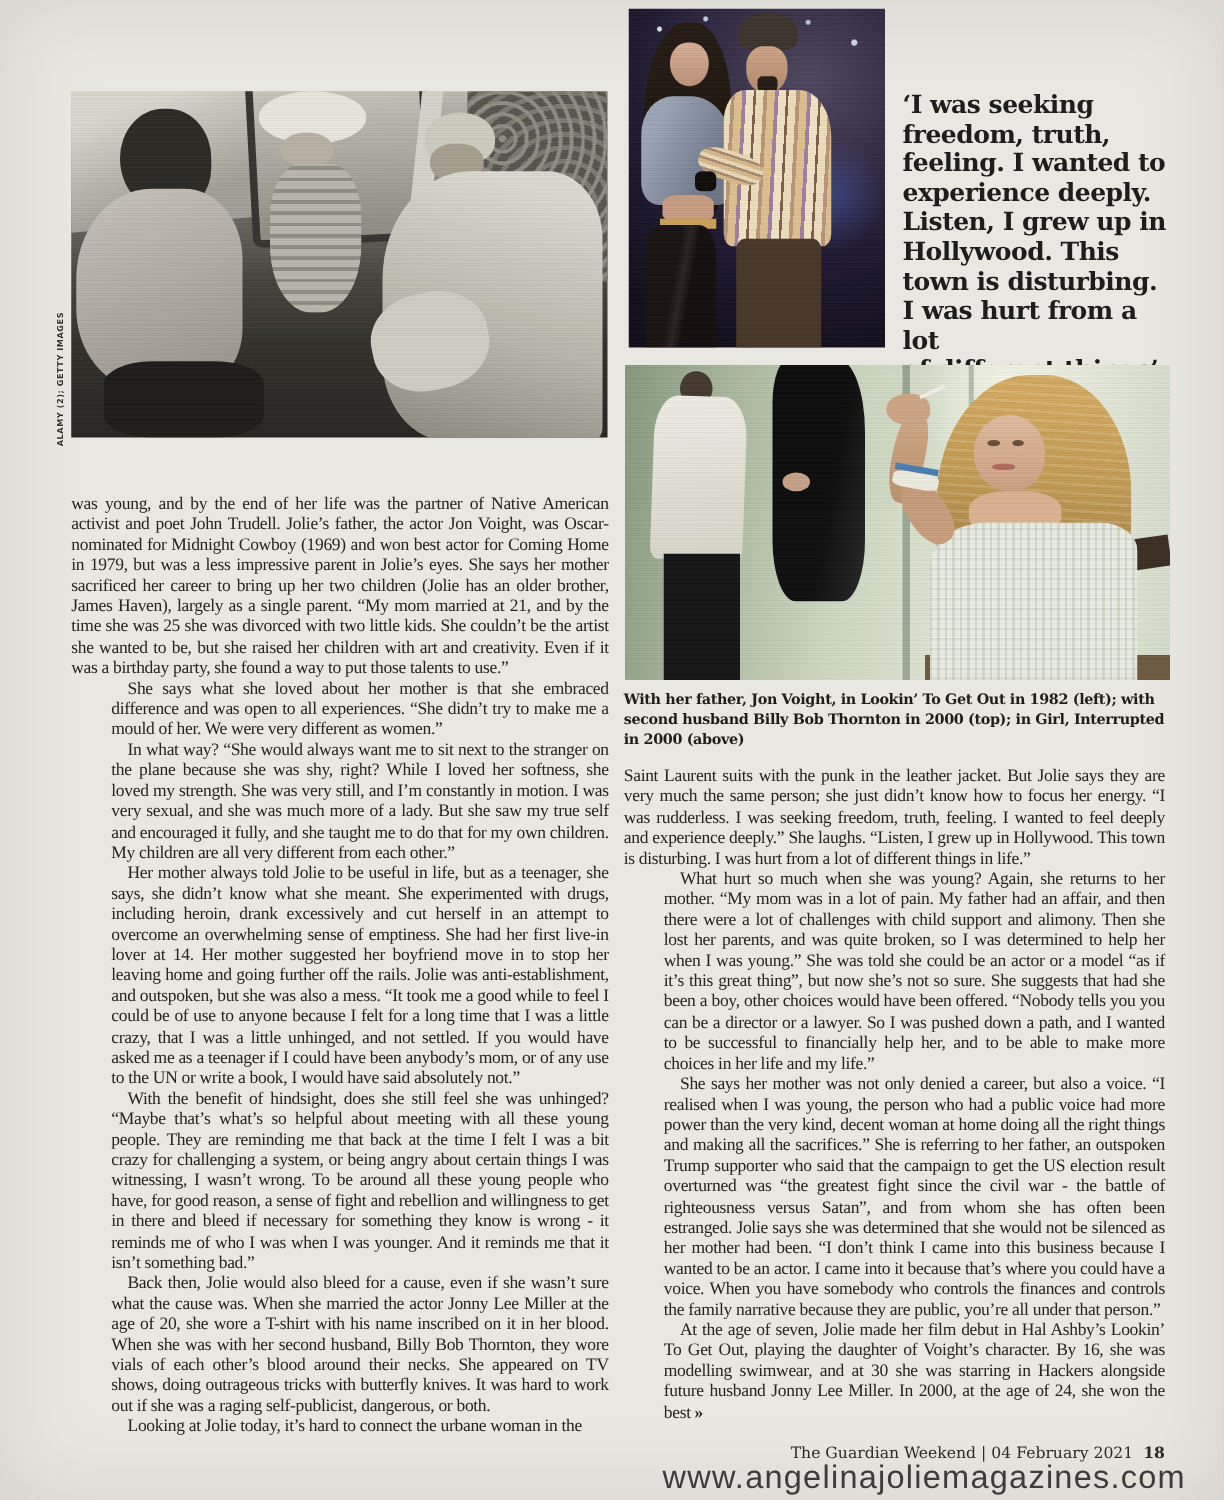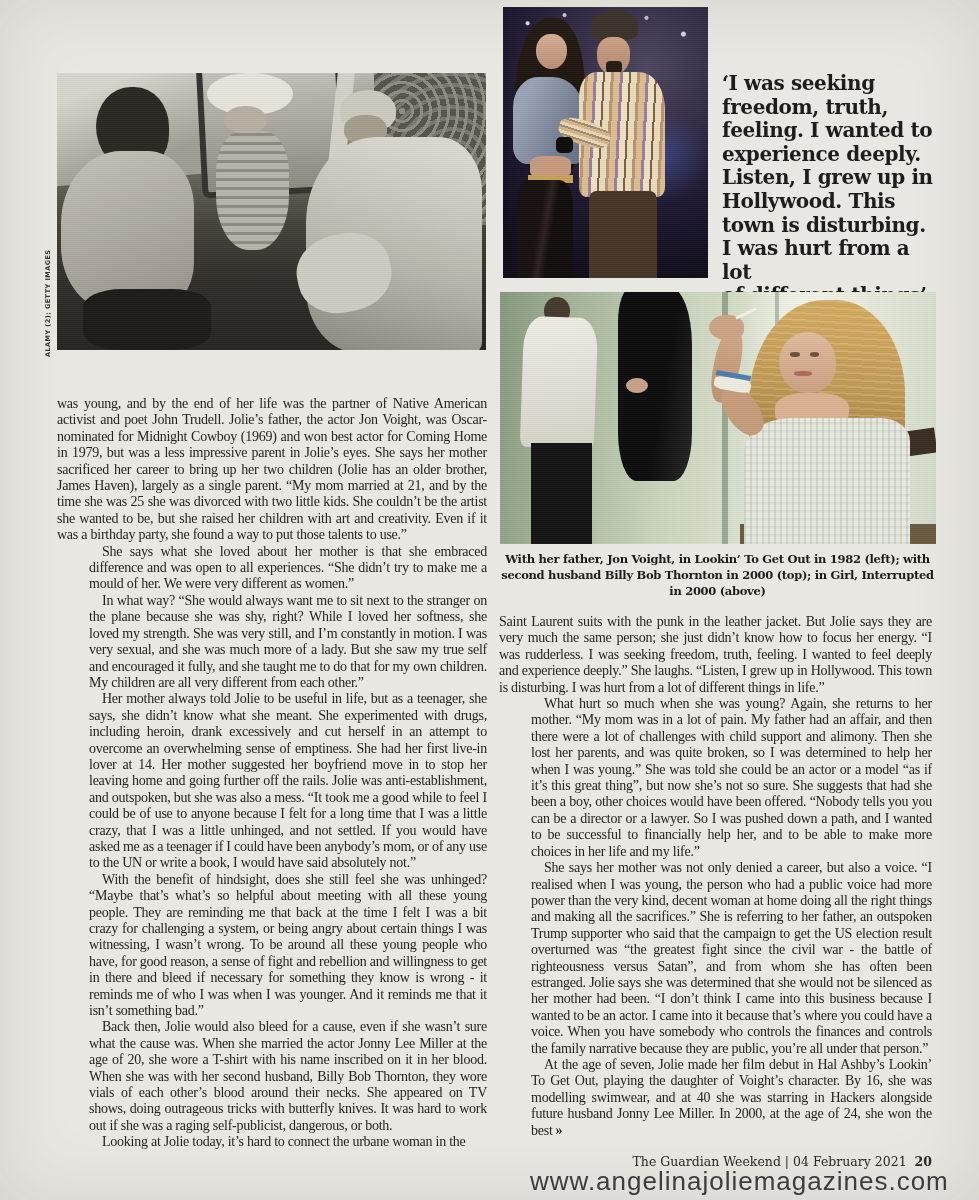--- a/index.html
+++ b/index.html
@@ -100,21 +100,21 @@
   .p3-aj-forearm { left:52%; top:36%; width:7%; height:22%; background:#c79d7c; border-radius:45%; transform:rotate(-35deg); }
   .p3-aj-hand { left:48%; top:9%; width:8%; height:10%; background:#cda584; border-radius:50% 45% 40% 50%; }
   .p3-cig { left:54%; top:8%; width:5%; height:1.2%; background:#f4f2e8; transform:rotate(-25deg); }
   .p3-band-white { left:49%; top:34%; width:8.5%; height:5%; background:#efece1; transform:rotate(10deg); border-radius:30%; }
   .p3-band-blue { left:49.5%; top:32%; width:8%; height:1.8%; background:#4b7fb3; transform:rotate(10deg); }
   .p3-chair { left:88%; top:55%; width:12%; height:10%; background:#3a2d22; transform:rotate(-8deg); }
   .p3-table { left:55%; top:92%; width:45%; height:8%; background:#6b5a41; }
 
   
   .caption { position:absolute; left:499px; top:551px; width:437px;
-    font:700 11.5px/16.2px "DejaVu Serif", serif; letter-spacing:-.3px; color:#1f1d1a; text-align:center; }
+    font:700 11.5px/16.2px "DejaVu Serif", serif; letter-spacing:-.3px; color:#1f1d1a; text-align:left; }
 
   
   .col { position:absolute; width:430px; font-size:14px; line-height:16.4px;
     letter-spacing:-.25px; color:#26241f; }
   .col p { margin:0; text-align:justify; }
   .col p + p { text-indent:13px;margin-left:32px; }
   .col-left { left:57px; top:396px; }
   .col-right { left:499px; top:614px; width:433px; }
   .cont { font-weight:700; margin-left:3px; }
 
@@ -214,23 +214,23 @@
     <p>Her mother always told Jolie to be useful in life, but as a teenager, she says, she didn’t know what she meant. She experimented with drugs, including heroin, drank excessively and cut herself in an attempt to overcome an overwhelming sense of emptiness. She had her first live-in lover at 14. Her mother suggested her boyfriend move in to stop her leaving home and going further off the rails. Jolie was anti-establishment, and outspoken, but she was also a mess. “It took me a good while to feel I could be of use to anyone because I felt for a long time that I was a little crazy, that I was a little unhinged, and not settled. If you would have asked me as a teenager if I could have been anybody’s mom, or of any use to the UN or write a book, I would have said absolutely not.”</p>
     <p>With the benefit of hindsight, does she still feel she was unhinged? “Maybe that’s what’s so helpful about meeting with all these young people. They are reminding me that back at the time I felt I was a bit crazy for challenging a system, or being angry about certain things I was witnessing, I wasn’t wrong. To be around all these young people who have, for good reason, a sense of fight and rebellion and willingness to get in there and bleed if necessary for something they know is wrong - it reminds me of who I was when I was younger. And it reminds me that it isn’t something bad.”</p>
     <p>Back then, Jolie would also bleed for a cause, even if she wasn’t sure what the cause was. When she married the actor Jonny Lee Miller at the age of 20, she wore a T-shirt with his name inscribed on it in her blood. When she was with her second husband, Billy Bob Thornton, they wore vials of each other’s blood around their necks. She appeared on TV shows, doing outrageous tricks with butterfly knives. It was hard to work out if she was a raging self-publicist, dangerous, or both.</p>
     <p>Looking at Jolie today, it’s hard to connect the urbane woman in the</p>
   </div>
 
   <div class="col col-right">
     <p>Saint Laurent suits with the punk in the leather jacket. But Jolie says they are very much the same person; she just didn’t know how to focus her energy. “I was rudderless. I was seeking freedom, truth, feeling. I wanted to feel deeply and experience deeply.” She laughs. “Listen, I grew up in Hollywood. This town is disturbing. I was hurt from a lot of different things in life.”</p>
     <p>What hurt so much when she was young? Again, she returns to her mother. “My mom was in a lot of pain. My father had an affair, and then there were a lot of challenges with child support and alimony. Then she lost her parents, and was quite broken, so I was determined to help her when I was young.” She was told she could be an actor or a model “as if it’s this great thing”, but now she’s not so sure. She suggests that had she been a boy, other choices would have been offered. “Nobody tells you you can be a director or a lawyer. So I was pushed down a path, and I wanted to be successful to financially help her, and to be able to make more choices in her life and my life.”</p>
     <p>She says her mother was not only denied a career, but also a voice. “I realised when I was young, the person who had a public voice had more power than the very kind, decent woman at home doing all the right things and making all the sacrifices.” She is referring to her father, an outspoken Trump supporter who said that the campaign to get the US election result overturned was “the greatest fight since the civil war - the battle of righteousness versus Satan”, and from whom she has often been estranged. Jolie says she was determined that she would not be silenced as her mother had been. “I don’t think I came into this business because I wanted to be an actor. I came into it because that’s where you could have a voice. When you have somebody who controls the finances and controls the family narrative because they are public, you’re all under that person.”</p>
-    <p><span>At the age of seven, Jolie made her film debut in Hal Ashby’s Lookin’ To Get Out, playing the daughter of Voight’s character. By 16, she was modelling swimwear, and at 40 she was starring in Hackers alongside future husband Jonny Lee Miller. In 2000, at the age of 24, she won the best</span><span class="cont">»</span></p>
+    <p><span>At the age of seven, Jolie made her film debut in Hal Ashby’s Lookin’ To Get Out, playing the daughter of Voight’s character. By 16, she was modelling swimwear, and at 30 she was starring in Hackers alongside future husband Jonny Lee Miller. In 2000, at the age of 24, she won the best</span><span class="cont">»</span></p>
   </div>
 
   <div class="footer">
     <span>The Guardian Weekend | 04 February 2021</span>
-    <span class="pagenum">20</span>
+    <span class="pagenum">18</span>
   </div>
 
   <div class="watermark">www.angelinajoliemagazines.com</div>
 
 </div>
 
 </body></html>

